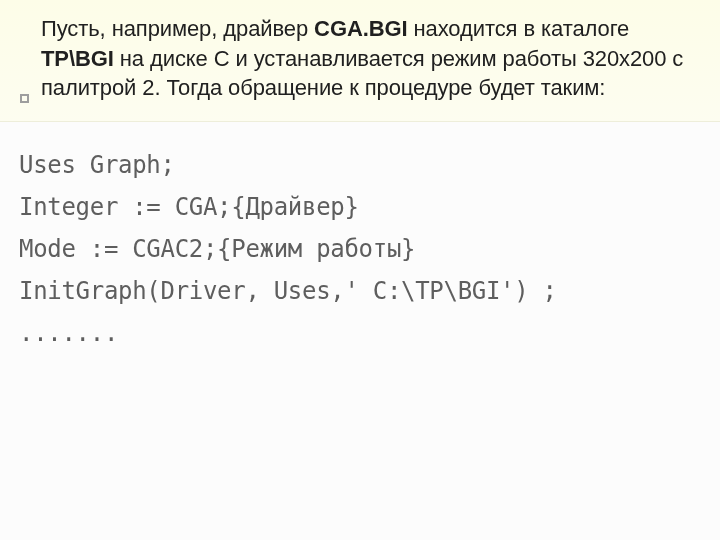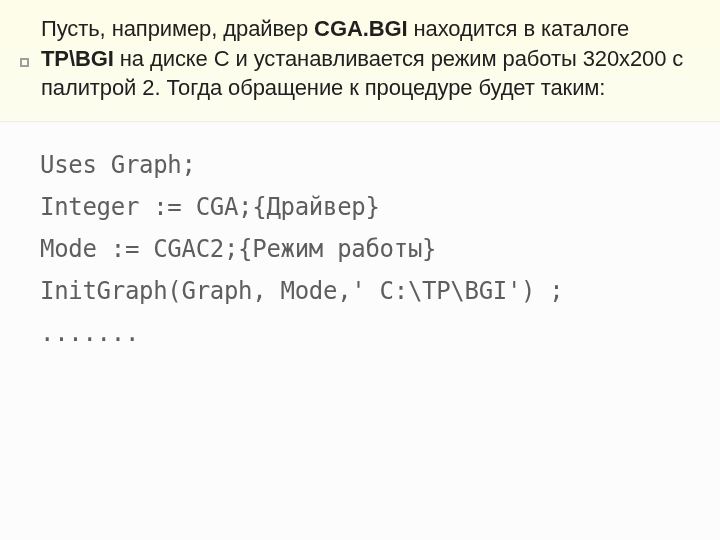--- a/index.html
+++ b/index.html
@@ -10,40 +10,40 @@
       background: #fcfcfc;
       overflow: hidden;
     }
     .top-section {
       background: linear-gradient(to bottom, #fdfde8, #fdfdf0);
       padding: 14px 20px 18px 20px;
       border-bottom: 1px solid rgba(0,0,0,0.06);
     }
     .bullet-line {
       display: flex;
-      align-items: center;
+      align-items: flex-end;
     }
     .bullet-sq {
       width: 9px;
       height: 9px;
       border: 2px solid #9e9e9e;
       margin-top: 7px;
       margin-right: 12px;
       flex-shrink: 0;
       background: transparent;
     }
     .para {
       font-size: 22px;
       line-height: 1.35;
       color: #202020;
       letter-spacing: -0.1px;
     }
     .bold { font-weight: 700; }
     .code-section {
-      padding: 22px 22px 18px 40px;
+      padding: 22px 22px 18px 19px;
     }
     .code-line {
       font-family: 'Consolas', 'Menlo', monospace;
       font-size: 24px;
       line-height: 1.75;
       color: #5e5e5e;
       white-space: pre;
       letter-spacing: -0.3px;
     }
   </style>
@@ -56,15 +56,15 @@
     <p class="para">
       <span>Пусть, например, драйвер </span><span class="bold">CGA.BGI</span><span> находится в каталоге </span><span class="bold">TP\BGI</span><span> на диске С и устанавливается режим работы 320х200 с палитрой 2. Тогда обращение к процедуре будет таким:</span>
     </p>
   </div>
 </div>
 
 <div class="code-section">
   <div class="code-line">Uses Graph;</div>
   <div class="code-line">Integer := CGA;{Драйвер}</div>
   <div class="code-line">Mode := CGAC2;{Режим работы}</div>
-  <div class="code-line">InitGraph(Graph, Mode,' C:\TP\BGI') ;</div>
+  <div class="code-line">InitGraph(Driver, Uses,' C:\TP\BGI') ;</div>
   <div class="code-line">.......</div>
 </div>
 
 </body></html>

